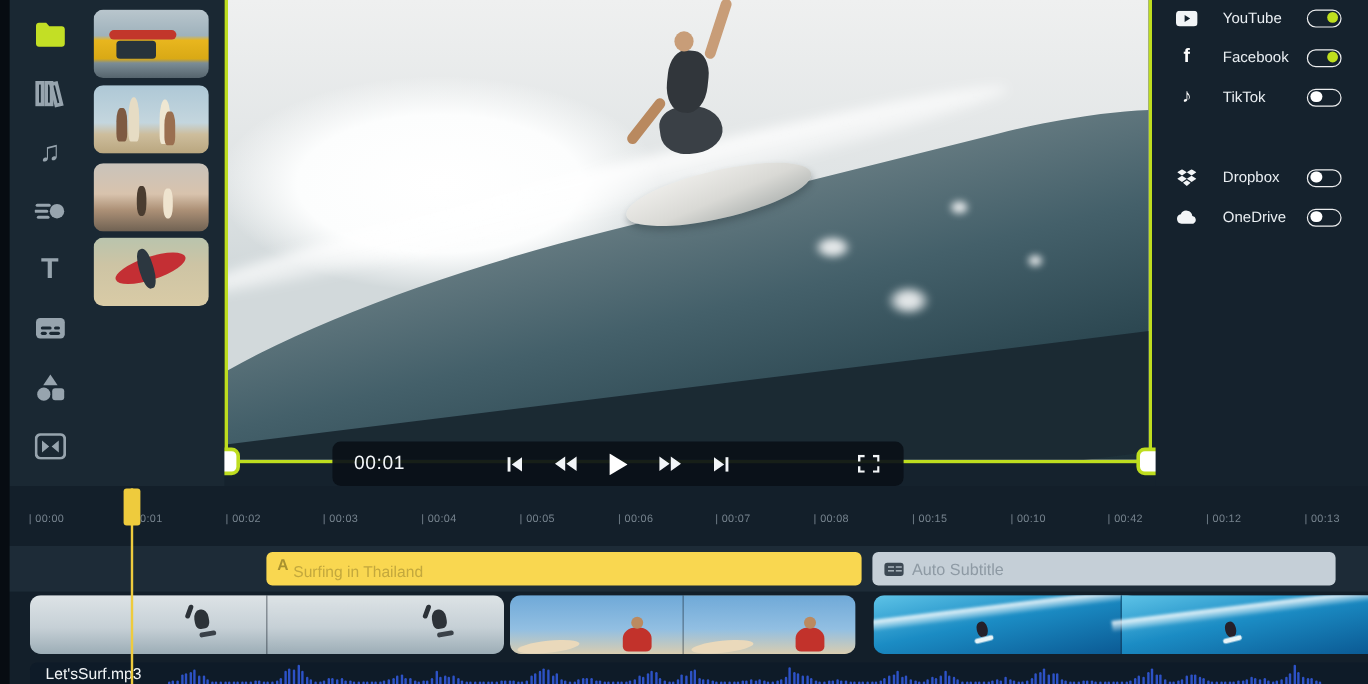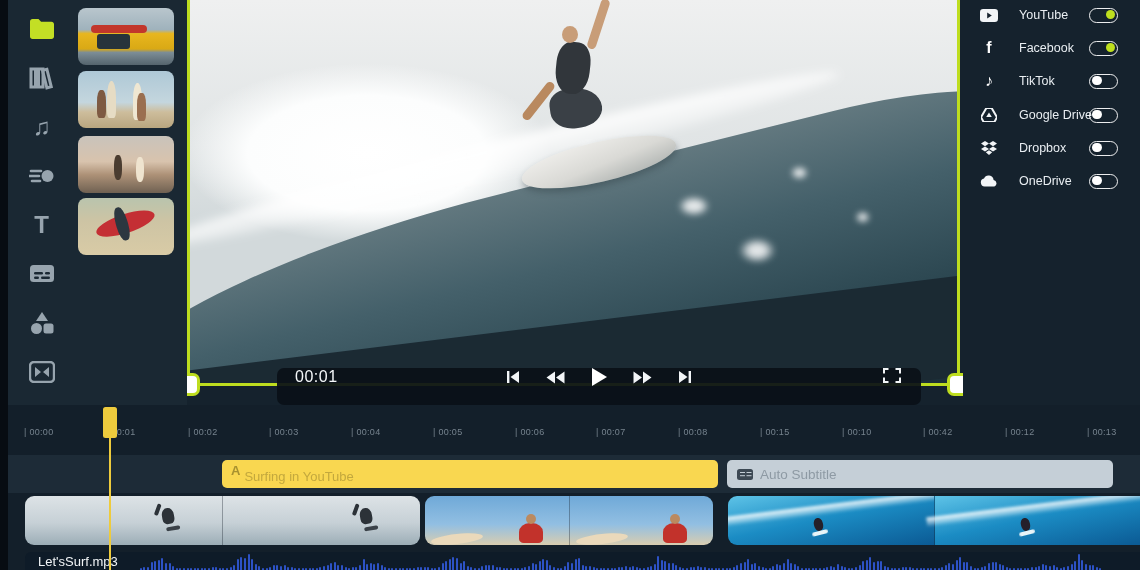--- a/index.html
+++ b/index.html
@@ -58,22 +58,22 @@
   .surfer-head { position:absolute; left:372px; top:26px; width:16px; height:17px; border-radius:50%; background:#c89d78; }
   .surfer-torso { position:absolute; left:366px; top:42px; width:34px; height:52px; border-radius:40% 40% 45% 45%; background:#31363b; transform:rotate(6deg); }
   .surfer-arm-up { position:absolute; left:404px; top:-2px; width:9px; height:52px; border-radius:5px; background:#c89d78; transform:rotate(18deg); }
   .surfer-arm-dn { position:absolute; left:344px; top:78px; width:9px; height:46px; border-radius:5px; background:#b9895f; transform:rotate(38deg); }
   .surfer-legs { position:absolute; left:360px; top:88px; width:52px; height:40px; border-radius:40% 60% 50% 50%; background:#3a4046; transform:rotate(-8deg); }
   .crop-handle { position:absolute; width:23px; height:23px; background:#ffffff; border:3px solid #bedd1f; border-radius:7px; z-index:5; cursor:nwse-resize; }
   .handle-bl { left:-13px; bottom:-13px; }
   .handle-br { right:-13px; bottom:-13px; }
 
   
-  .playbar { position:absolute; left:277px; top:368px; width:644px; height:37px; background:rgba(10,16,24,.93);
-             border-radius:7px; z-index:6; display:flex; align-items:flex-start; }
+  .playbar { position:absolute; left:277px; top:368px; width:476px; height:37px; background:rgba(10,16,24,.93);
+             border-radius:7px; z-index:6; display:flex; align-items:center; }
   .time-display { color:#f4f7f9; font-size:16px; margin-left:18px; letter-spacing:.5px; }
   .transport { position:absolute; left:50%; transform:translateX(-50%); display:flex; align-items:center; gap:26px; }
   .t-btn { display:flex; align-items:center; justify-content:center; cursor:pointer; }
   .fullscreen-btn { position:absolute; right:20px; cursor:pointer; display:flex; }
 
   
   .share-panel { position:absolute; left:963px; top:0; width:177px; height:405px; background:#15222d; z-index:2; }
   .share-row { position:absolute; left:0; width:100%; height:26px; display:flex; align-items:center; cursor:pointer; }
   .share-icon { width:20px; margin-left:16px; display:flex; justify-content:center; color:#f2f5f7; }
   .share-label { color:#e9eef2; font-size:12.5px; margin-left:20px; }
@@ -286,32 +286,20 @@
           <span class="knob"></span>
         </span>
     </div>
     <div class="share-row" style="top:68px">
       <span class="share-icon note-glyph">♪</span>
       <span class="share-label">TikTok</span>
       <span class="toggle">
           <span class="knob"></span>
         </span>
     </div>
-    <div class="share-row" style="top:102px">
-      <span class="share-icon">
-          <svg width="16" height="14" viewBox="0 0 16 14">
-            <path d="M5.4 0h5.2L16 9.3l-2.6 4.7H2.6L0 9.3z" fill="none" stroke="#f2f5f7" stroke-width="2"></path>
-            <path d="M8 4.5L10.8 9H5.2z" fill="#f2f5f7"></path>
-          </svg>
-        </span>
-      <span class="share-label">Google Drive</span>
-      <span class="toggle">
-          <span class="knob"></span>
-        </span>
-    </div>
     <div class="share-row" style="top:168px">
       <span class="share-icon">
           <svg width="18" height="12" viewBox="0 0 18 12" fill="#f2f5f7">
             <path d="M4.6 11.5a4 4 0 01-.6-7.9A5 5 0 0113.6 5a3.4 3.4 0 01.8 6.5z"></path>
           </svg>
         </span>
       <span class="share-label">OneDrive</span>
       <span class="toggle">
           <span class="knob"></span>
         </span>
@@ -344,21 +332,21 @@
       <span class="tick" style="left:760px">| 00:15</span>
       <span class="tick" style="left:842px">| 00:10</span>
       <span class="tick" style="left:923px">| 00:42</span>
       <span class="tick" style="left:1005px">| 00:12</span>
       <span class="tick" style="left:1087px">| 00:13</span>
     </div>
 
     <div class="text-row"></div>
     <div class="clip-text">
       <span class="a-icon">A</span>
-      <span class="clip-label">Surfing in YouTube</span>
+      <span class="clip-label">Surfing in Thailand</span>
     </div>
     <div class="clip-subtitle">
       <span class="cc-icon"></span>
       <span class="clip-label">Auto Subtitle</span>
     </div>
 
     <div class="video-clip clip-v1">
       <div class="frame">
           <span class="sil-surfer"></span>
         </div>

